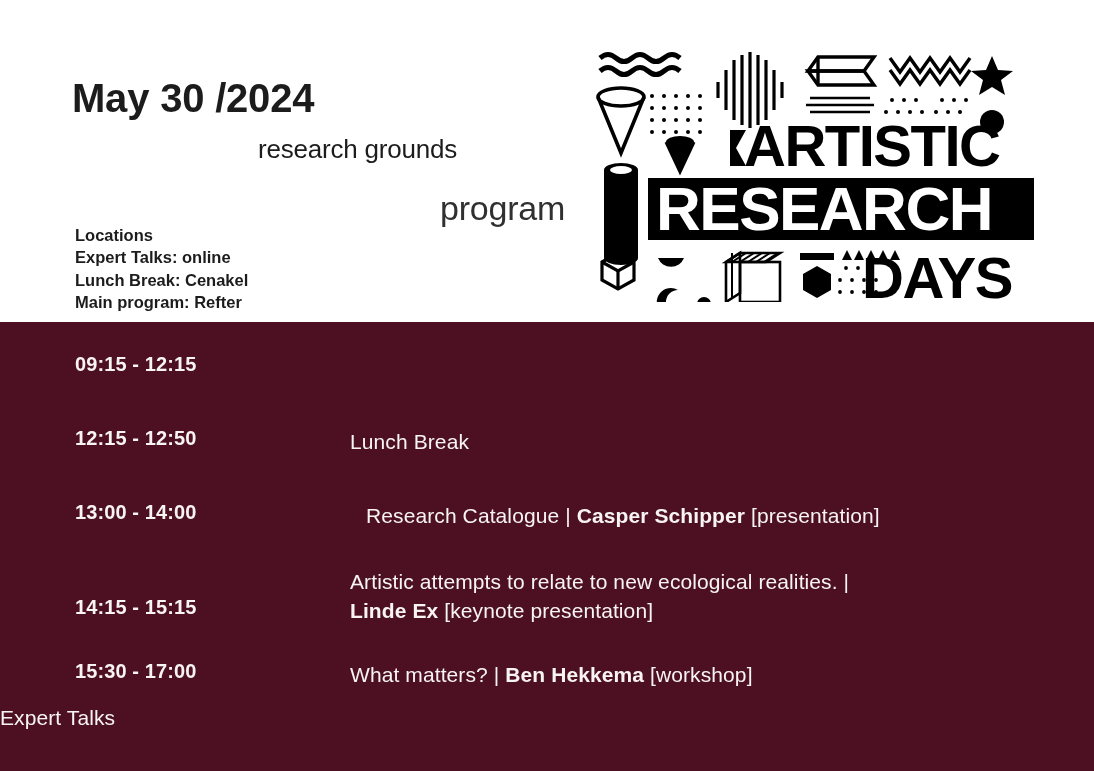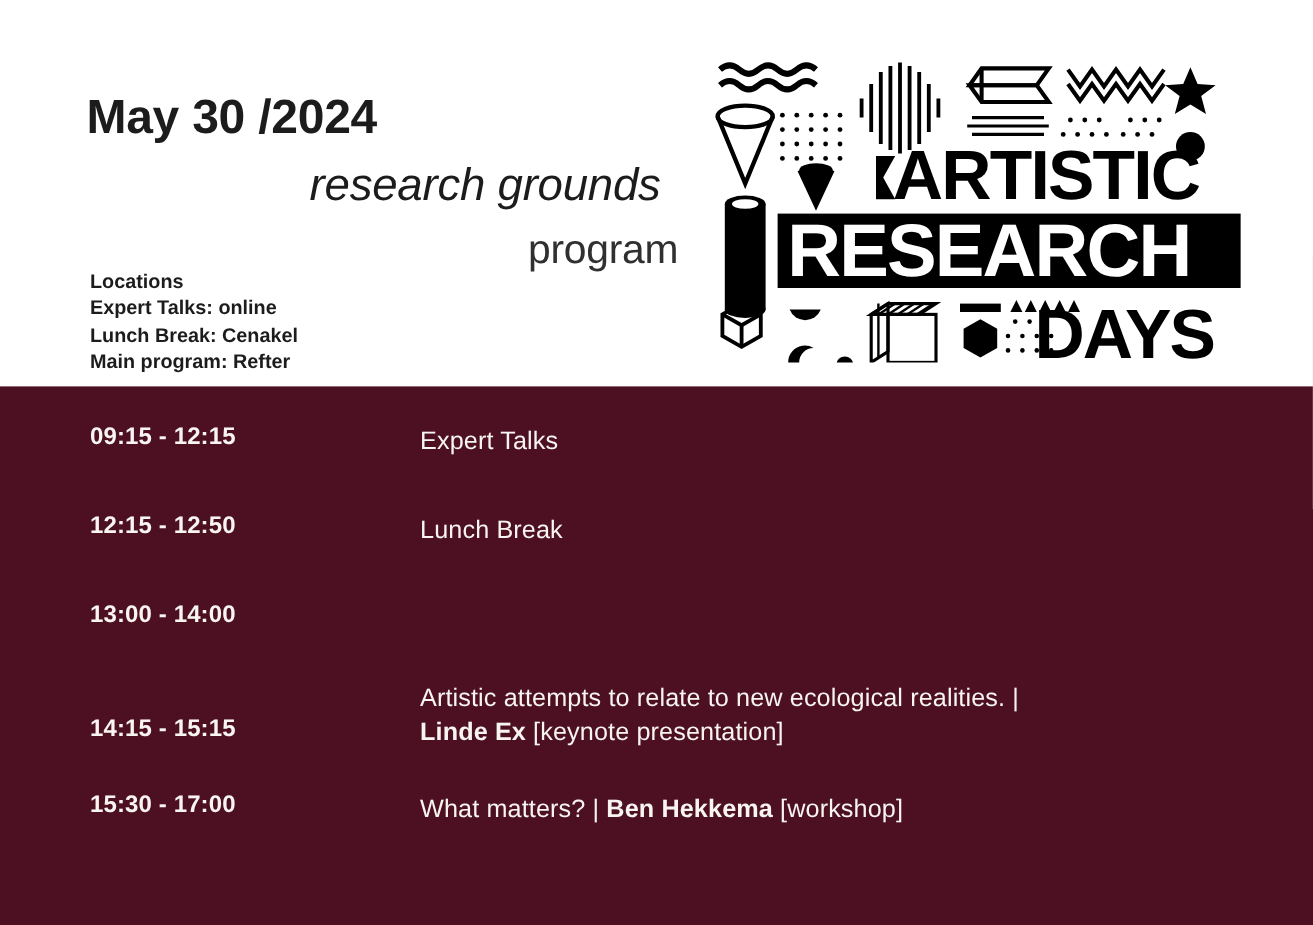--- a/index.html
+++ b/index.html
@@ -21,22 +21,22 @@
     position:absolute;left:0;top:0;width:600px;height:322px;
   }
 
   #event-date{
     position:absolute;left:72px;top:76px;
     font-size:40px;font-weight:600;color:#1c1c1c;
     letter-spacing:-0.2px;white-space:nowrap;
   }
   #event-subtitle{
     position:absolute;left:258px;top:134px;
-    font-size:38px;font-weight:400;color:#1c1c1c;
-    letter-spacing:-0.2px;white-space:nowrap;font-style:italic;
+    font-size:26px;font-weight:400;color:#1c1c1c;
+    letter-spacing:-0.2px;white-space:nowrap;
   }
   #event-kind{
     position:absolute;left:440px;top:189px;
     font-size:34px;font-weight:300;color:#303030;
     letter-spacing:-0.2px;white-space:nowrap;
   }
 
   #locations-block{
     position:absolute;left:75px;top:224px;
     font-size:16.5px;line-height:22.3px;color:#1c1c1c;font-weight:700;
@@ -66,21 +66,21 @@
     letter-spacing:0.1px;white-space:nowrap;
   }
   .row-desc{
     flex:1 1 auto;
     font-size:21px;font-weight:400;color:#f7f4f2;
     line-height:29px;letter-spacing:0.1px;
     padding-right:64px;box-sizing:border-box;
   }
   .row-desc b{font-weight:700;}
 
-  #row-0{top:31px;}
+  #row-0{top:31px;flex-direction:column;}
   #row-1{top:105px;}
   #row-2{top:179px;gap:16px;}
   #row-3{top:245px;}
   #row-4{top:338px;}
   
   #row-3 .row-time{padding-top:29px;}
 </style>
 </head>
 <body style="background: rgb(255, 255, 255);">
 
@@ -279,20 +279,21 @@
     <div class="row-desc">Expert Talks</div>
   </div>
 
   <div class="schedule-row" id="row-1">
     <div class="row-time">12:15 - 12:50</div>
     <div class="row-desc">Lunch Break</div>
   </div>
 
   <div class="schedule-row" id="row-2">
     <div class="row-time">13:00 - 14:00</div>
+    <div class="row-desc">Research Catalogue | <b>Casper Schipper</b> [presentation]</div>
   </div>
 
   <div class="schedule-row" id="row-3">
     <div class="row-time">14:15 - 15:15</div>
     <div class="row-desc">Artistic attempts to relate to new ecological realities. |<br><b>Linde Ex</b> [keynote presentation]</div>
   </div>
 
   <div class="schedule-row" id="row-4">
     <div class="row-time">15:30 - 17:00</div>
     <div class="row-desc">What matters? | <b>Ben Hekkema</b> [workshop]</div>

